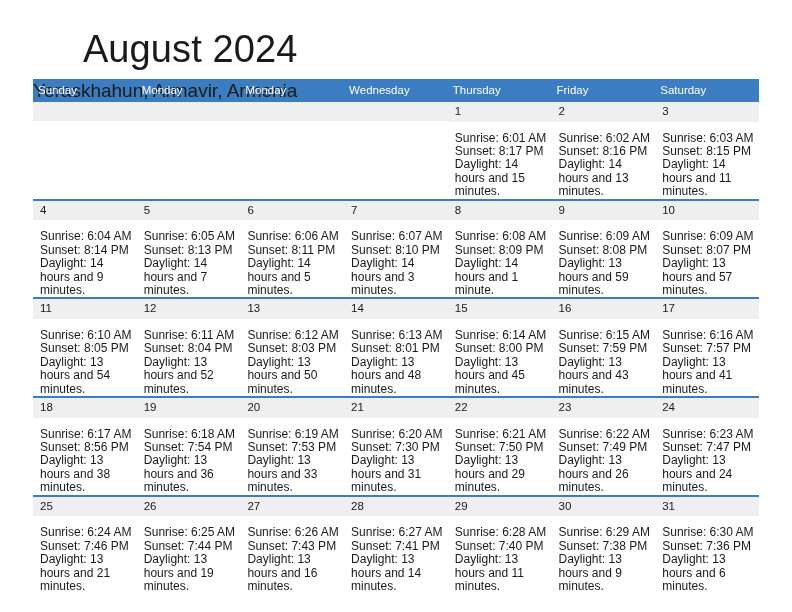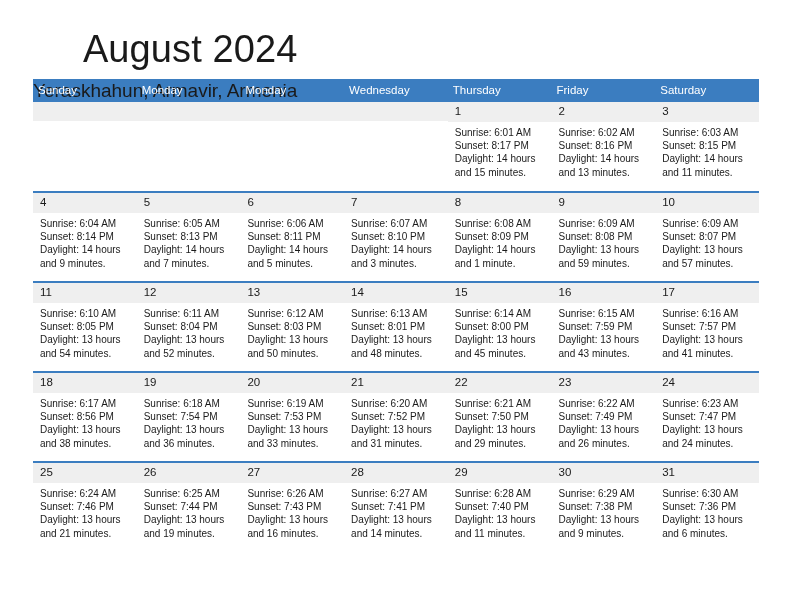--- a/index.html
+++ b/index.html
@@ -126,23 +126,24 @@
     line-height: 1.1;
     min-height: 12px;
   }
 
   .daynum.empty {
     color: transparent;
   }
 
   .info {
     padding: 4px 6px 0 7px;
-    font-size: 10px;
+    font-size: 12px;
     line-height: 13.4px;
     color: #1a1a1a;
+    margin-top: 6px;
   }
   .info div {
     white-space: nowrap;
   }
   .info .daylight {
     white-space: normal;
   }
 </style>
 </head>
 <body>
@@ -345,21 +346,21 @@
             <div class="info">
               <div>Sunrise: 6:19 AM</div>
               <div>Sunset: 7:53 PM</div>
               <div class="daylight">Daylight: 13 hours and 33 minutes.</div>
             </div>
           </td>
           <td>
             <span class="daynum">21</span>
             <div class="info">
               <div>Sunrise: 6:20 AM</div>
-              <div>Sunset: 7:52 PM</div>
+              <div>Sunset: 7:30 PM</div>
               <div class="daylight">Daylight: 13 hours and 31 minutes.</div>
             </div>
           </td>
           <td>
             <span class="daynum">22</span>
             <div class="info">
               <div>Sunrise: 6:21 AM</div>
               <div>Sunset: 7:50 PM</div>
               <div class="daylight">Daylight: 13 hours and 29 minutes.</div>
             </div>

